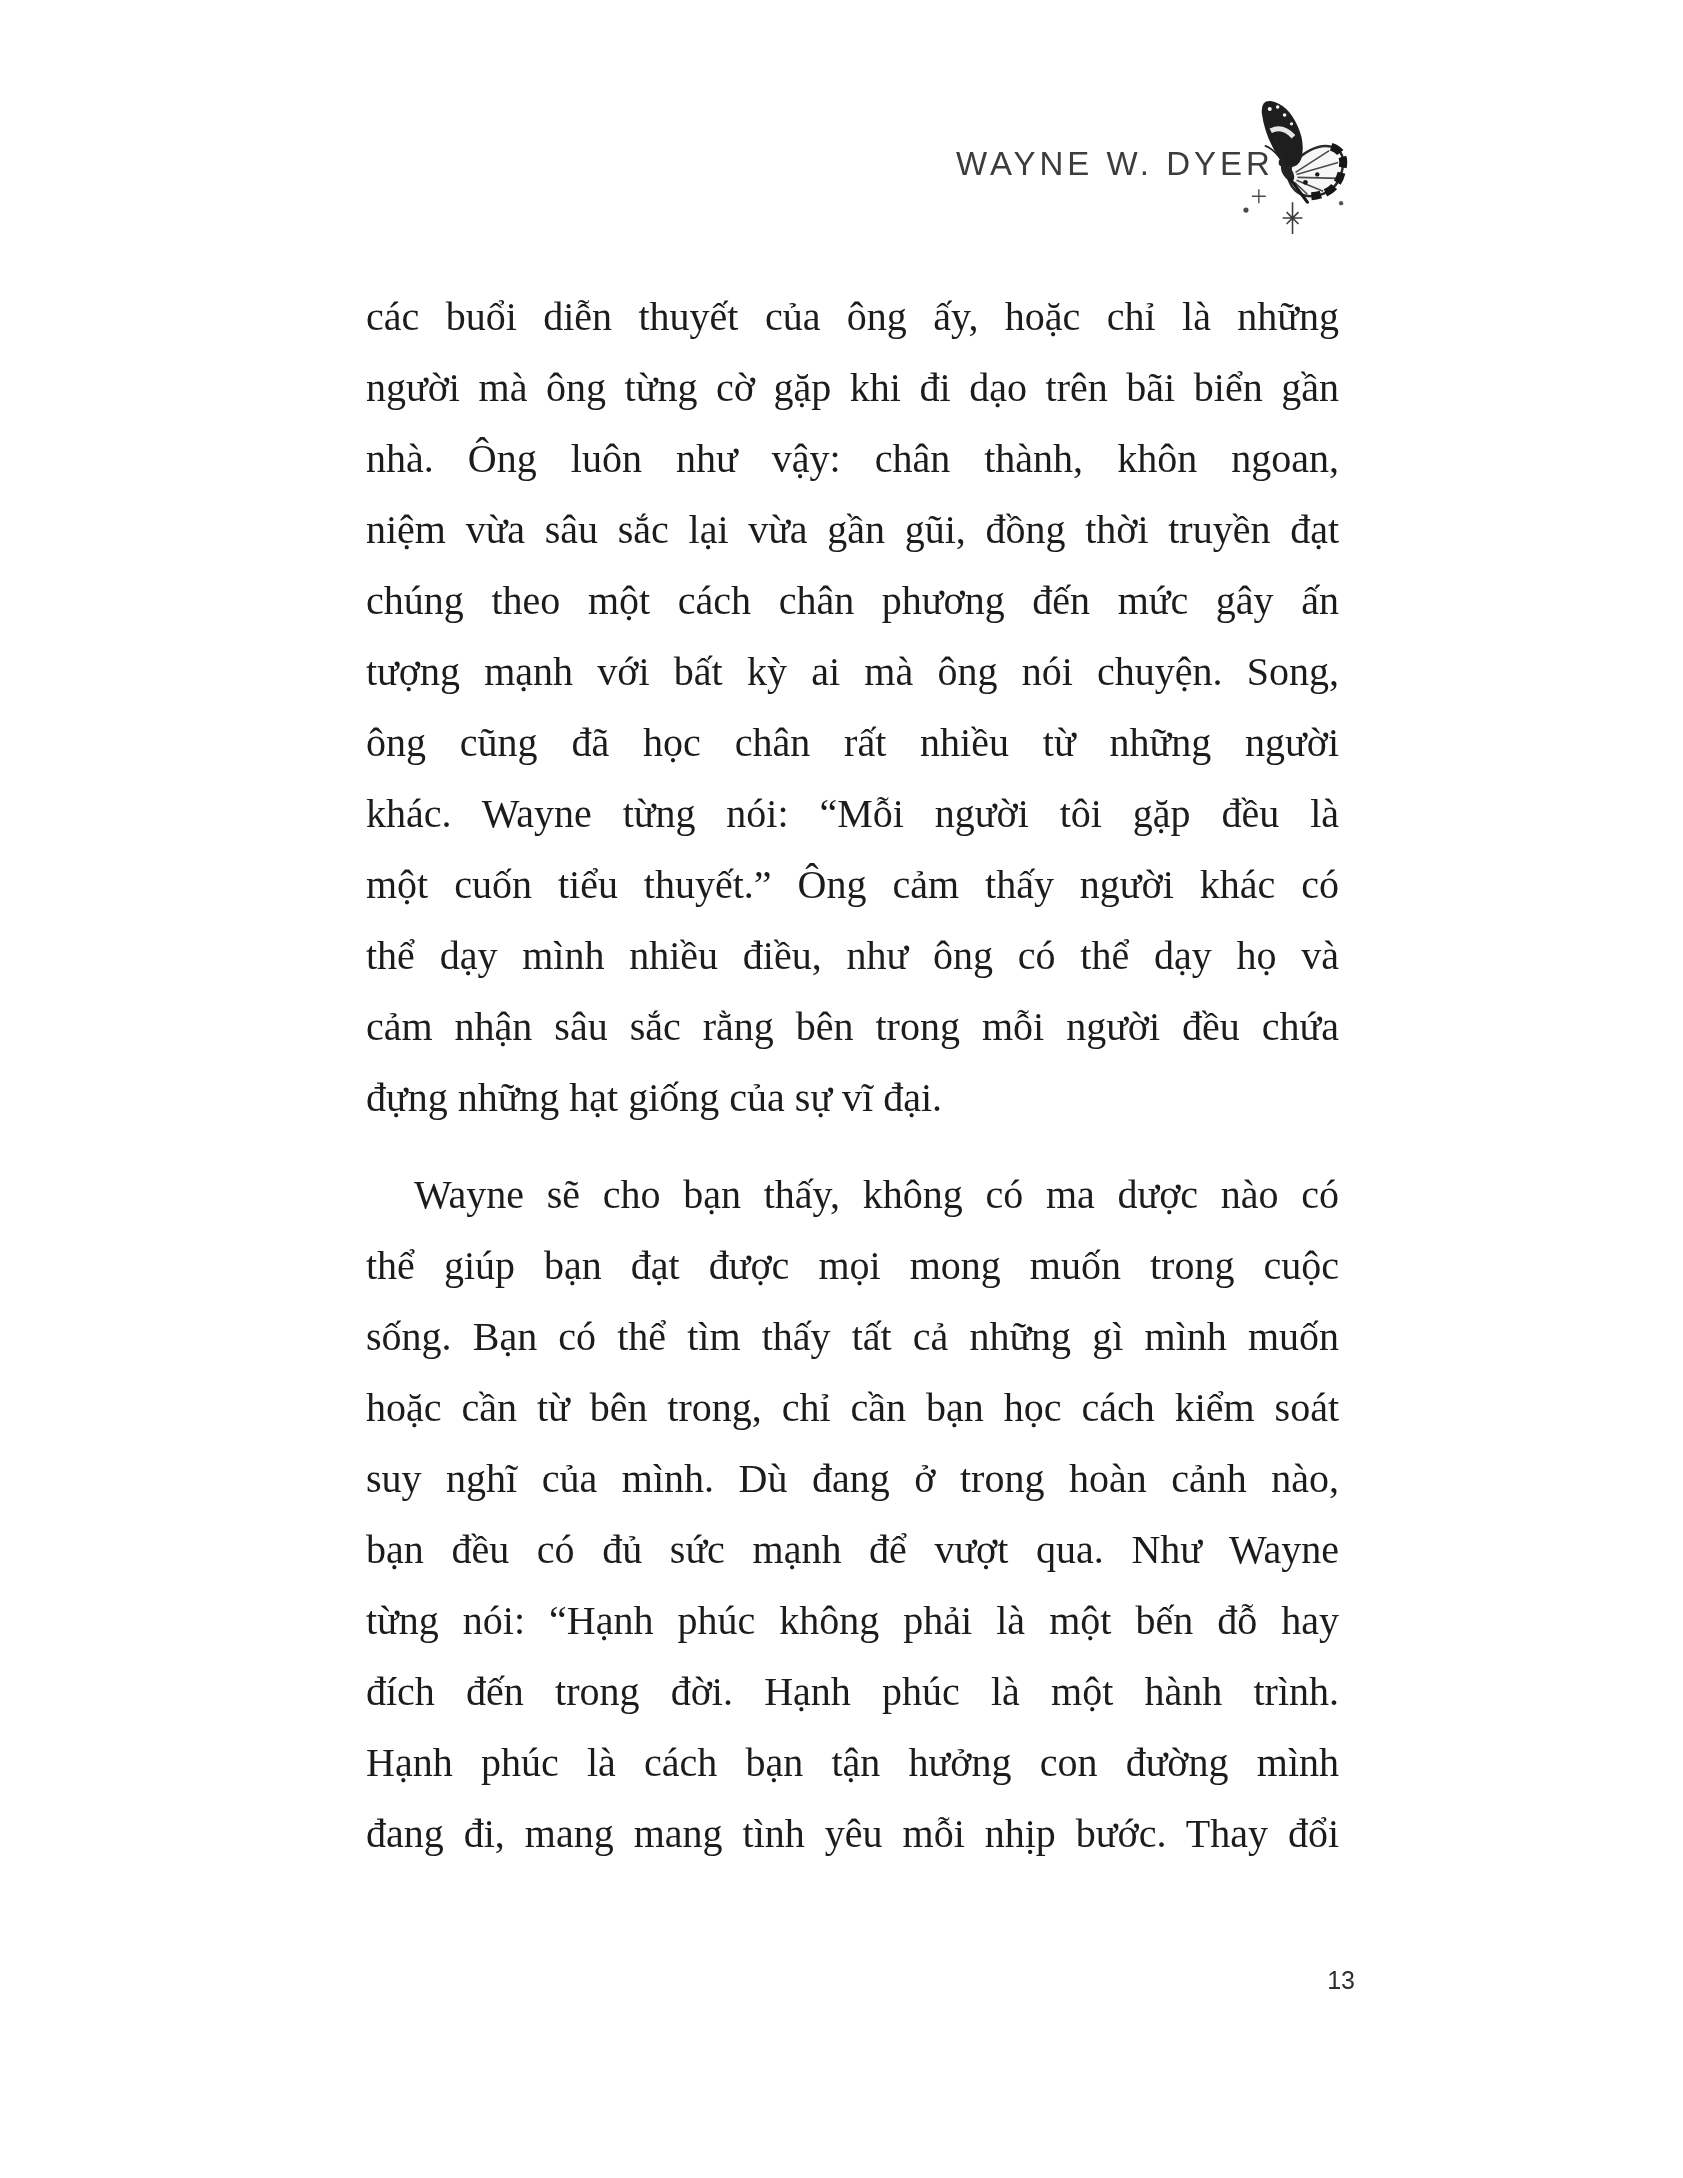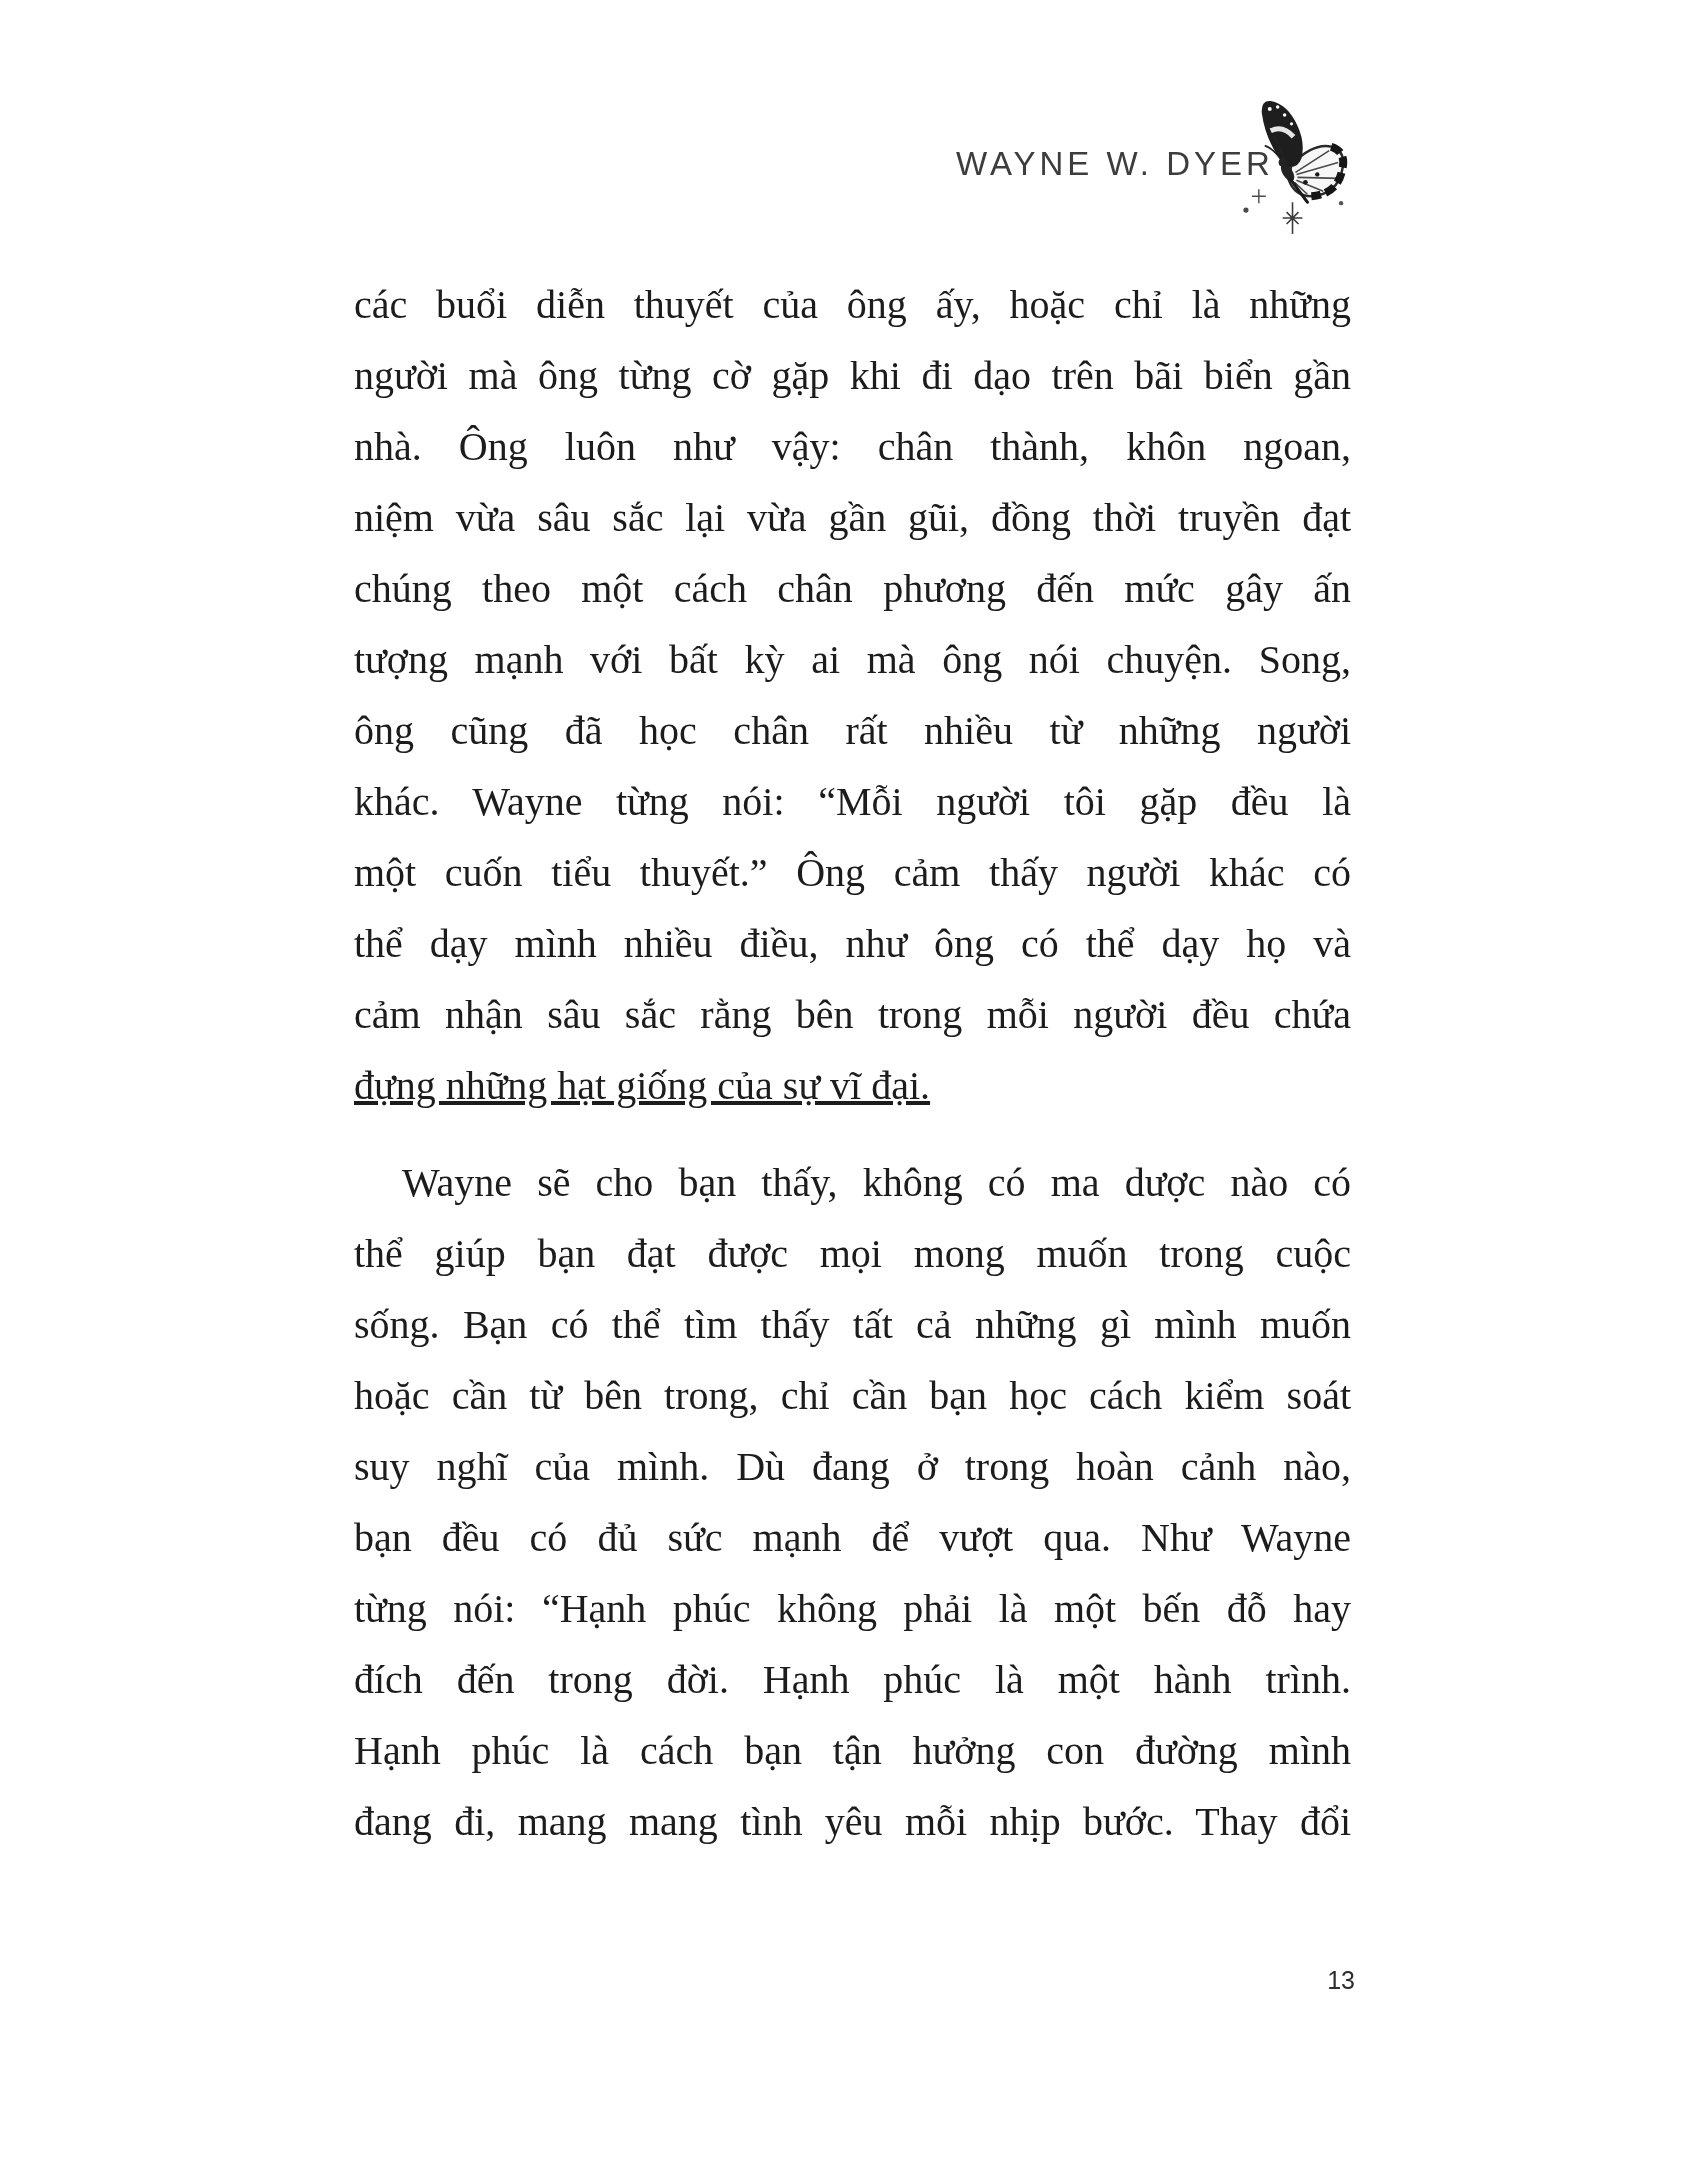--- a/index.html
+++ b/index.html
@@ -36,31 +36,30 @@
   }
   .body-text {
     position: absolute;
     top: 265px;
     left: 350px;
     width: 1005px;
     color: #1c1c1c;
     font-size: 40px;
     line-height: 71px;
   }
-  .para { margin: 4px; }
+  .para { margin: 16px; }
   .para + .para { margin-top: 26px; }
   .line {
     text-align: justify;
     text-align-last: justify;
     white-space: normal;
     height: 71px;
   }
   .line.no-just {
     text-align-last: left;
-    text-decoration: underline;
   }
   .para.indented .line:first-child {
     text-indent: 48px;
   }
   .page-number {
     position: absolute;
     top: 1966px;
     left: 1256px;
     width: 99px;
     text-align: right;

